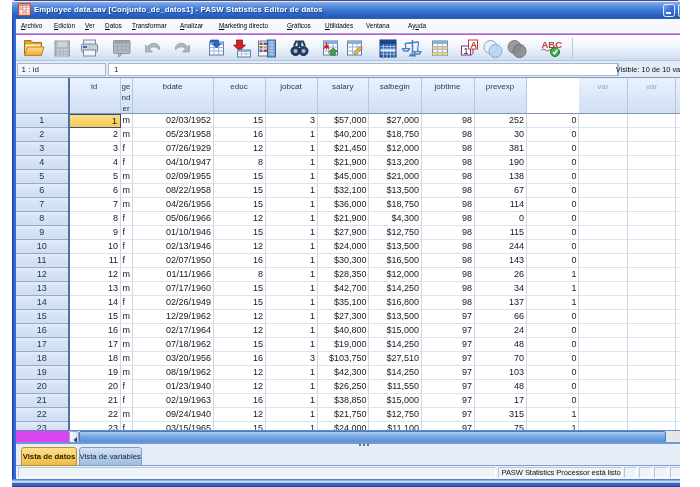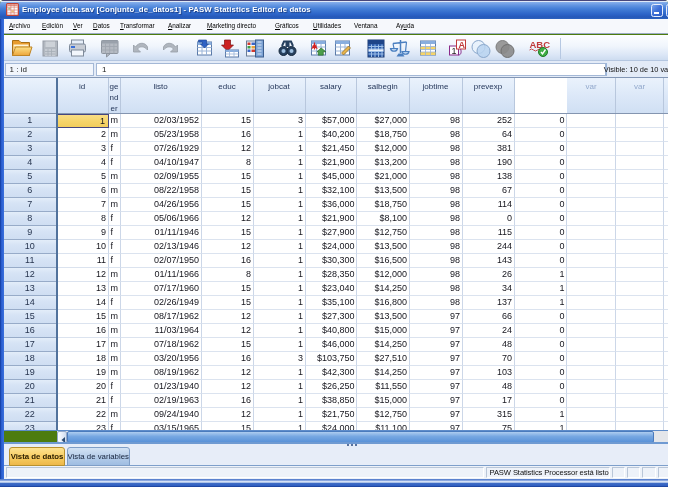--- a/index.html
+++ b/index.html
@@ -1,16 +1,16 @@
 <!DOCTYPE html>
 <html><head><meta charset="utf-8">
 <style>
 *{margin:0;padding:0;box-sizing:border-box;}
 body{width:700px;height:487px;overflow:hidden;font-family:"Liberation Sans",sans-serif;background:#fff;}
-#win{position:absolute;top:0;left:0;width:668px;height:487px;background:#4d7c0f;overflow:hidden;border-radius:4px 4px 0 0;}
+#win{position:absolute;top:0;left:12px;width:668px;height:487px;background:#d946ef;overflow:hidden;border-radius:4px 4px 0 0;}
 .abs{position:absolute;}
 
 #title{top:0;left:0;width:700px;height:19px;border-radius:4px 4px 0 0;
  background:linear-gradient(180deg,#47477c 0%,#47477c 5%,#dfe9f7 6%,#dfe9f7 10%,#82acea 13%,#5e92e0 30%,#4680d8 45%,#3a74d0 58%,#2c64c8 75%,#2558b8 90%,#2d64c0 100%);}
 #title .txt{position:absolute;left:22px;top:4.5px;color:#fff;font-weight:bold;font-size:7.8px;letter-spacing:0.12px;text-shadow:1px 1px 1px #1a3d85;white-space:nowrap;}
 .tbtn{position:absolute;top:4px;width:12px;height:12.5px;border-radius:2.5px;border:1px solid #e8eefc;}
 #bmin,#bmax{background:linear-gradient(135deg,#7aa4ea 0%,#3c6fd8 50%,#2c5cc4 100%);}
 #bclose{background:linear-gradient(135deg,#eb9e7e 0%,#d9593a 45%,#c13c1e 100%);}
 
 #menu{top:19px;left:3.5px;width:692.5px;height:14.5px;background:#f6f8fc;color:#000;font-size:6.4px;border-bottom:1px solid #9cacc4;}
@@ -226,21 +226,21 @@
 <div id="cellref" class="abs">
       <div id="crbox">1 : id</div>
       <div id="crinput">1</div>
       <div class="abs" style="left:602.5px;top:1.5px;width:1px;height:13px;background:#9db7da"></div>
 <div id="crvis">Visible: 10 de 10 variables</div>
     </div>
 <div id="grid" class="abs">
       <div class="hc " style="left:0.0px;width:53.0px"></div>
 <div class="hc " style="left:53.0px;width:52.0px">id</div>
       <div class="hc " style="left:105.0px;width:12.0px">ge<br>nd<br>er</div>
-      <div class="hc " style="left:117.0px;width:81.0px">listo</div>
+      <div class="hc " style="left:117.0px;width:81.0px">bdate</div>
       <div class="hc " style="left:198.0px;width:52.0px">educ</div>
       <div class="hc " style="left:250.0px;width:52.0px">jobcat</div>
       <div class="hc " style="left:302.0px;width:51.5px">salary</div>
       <div class="hc " style="left:353.5px;width:52.5px">salbegin</div>
       <div class="hc " style="left:406.0px;width:53.0px">jobtime</div>
       <div class="hc " style="left:459.0px;width:52.0px">prevexp</div>
       <div class="hc varh" style="left:563.5px;width:49px">var</div>
       <div class="hc varh" style="left:612.5px;width:48px">var</div>
       <div class="hc " style="left:660.5px;width:16.5px"></div>
 <div class="hc" style="left:677px;width:9.5px"></div>
@@ -260,21 +260,21 @@
 <div class="dc" style="left:660.5px;top:36.5px;width:16.5px"></div>
 <div class="rh" style="top:50.5px">2</div>
       <div class="dc num" style="left:53.0px;top:50.5px;width:52.0px">2</div>
       <div class="dc str" style="left:105.0px;top:50.5px;width:12.0px">m</div>
       <div class="dc num" style="left:117.0px;top:50.5px;width:81.0px">05/23/1958</div>
       <div class="dc num" style="left:198.0px;top:50.5px;width:52.0px">16</div>
       <div class="dc num" style="left:250.0px;top:50.5px;width:52.0px">1</div>
       <div class="dc num" style="left:302.0px;top:50.5px;width:51.5px">$40,200</div>
       <div class="dc num" style="left:353.5px;top:50.5px;width:52.5px">$18,750</div>
       <div class="dc num" style="left:406.0px;top:50.5px;width:53.0px">98</div>
-      <div class="dc num" style="left:459.0px;top:50.5px;width:52.0px">64</div>
+      <div class="dc num" style="left:459.0px;top:50.5px;width:52.0px">30</div>
       <div class="dc num" style="left:511.0px;top:50.5px;width:52.5px">0</div>
       <div class="dc" style="left:563.5px;top:50.5px;width:49px"></div>
 <div class="dc" style="left:612.5px;top:50.5px;width:48px"></div>
 <div class="dc" style="left:660.5px;top:50.5px;width:16.5px"></div>
 <div class="rh" style="top:64.5px">3</div>
       <div class="dc num" style="left:53.0px;top:64.5px;width:52.0px">3</div>
       <div class="dc str" style="left:105.0px;top:64.5px;width:12.0px">f</div>
       <div class="dc num" style="left:117.0px;top:64.5px;width:81.0px">07/26/1929</div>
       <div class="dc num" style="left:198.0px;top:64.5px;width:52.0px">12</div>
       <div class="dc num" style="left:250.0px;top:64.5px;width:52.0px">1</div>
@@ -342,31 +342,31 @@
       <div class="dc" style="left:563.5px;top:120.5px;width:49px"></div>
 <div class="dc" style="left:612.5px;top:120.5px;width:48px"></div>
 <div class="dc" style="left:660.5px;top:120.5px;width:16.5px"></div>
 <div class="rh" style="top:134.5px">8</div>
       <div class="dc num" style="left:53.0px;top:134.5px;width:52.0px">8</div>
       <div class="dc str" style="left:105.0px;top:134.5px;width:12.0px">f</div>
       <div class="dc num" style="left:117.0px;top:134.5px;width:81.0px">05/06/1966</div>
       <div class="dc num" style="left:198.0px;top:134.5px;width:52.0px">12</div>
       <div class="dc num" style="left:250.0px;top:134.5px;width:52.0px">1</div>
       <div class="dc num" style="left:302.0px;top:134.5px;width:51.5px">$21,900</div>
-      <div class="dc num" style="left:353.5px;top:134.5px;width:52.5px">$8,100</div>
+      <div class="dc num" style="left:353.5px;top:134.5px;width:52.5px">$4,300</div>
       <div class="dc num" style="left:406.0px;top:134.5px;width:53.0px">98</div>
       <div class="dc num" style="left:459.0px;top:134.5px;width:52.0px">0</div>
       <div class="dc num" style="left:511.0px;top:134.5px;width:52.5px">0</div>
       <div class="dc" style="left:563.5px;top:134.5px;width:49px"></div>
 <div class="dc" style="left:612.5px;top:134.5px;width:48px"></div>
 <div class="dc" style="left:660.5px;top:134.5px;width:16.5px"></div>
 <div class="rh" style="top:148.5px">9</div>
       <div class="dc num" style="left:53.0px;top:148.5px;width:52.0px">9</div>
       <div class="dc str" style="left:105.0px;top:148.5px;width:12.0px">f</div>
-      <div class="dc num" style="left:117.0px;top:148.5px;width:81.0px">01/11/1946</div>
+      <div class="dc num" style="left:117.0px;top:148.5px;width:81.0px">01/10/1946</div>
       <div class="dc num" style="left:198.0px;top:148.5px;width:52.0px">15</div>
       <div class="dc num" style="left:250.0px;top:148.5px;width:52.0px">1</div>
       <div class="dc num" style="left:302.0px;top:148.5px;width:51.5px">$27,900</div>
       <div class="dc num" style="left:353.5px;top:148.5px;width:52.5px">$12,750</div>
       <div class="dc num" style="left:406.0px;top:148.5px;width:53.0px">98</div>
       <div class="dc num" style="left:459.0px;top:148.5px;width:52.0px">115</div>
       <div class="dc num" style="left:511.0px;top:148.5px;width:52.5px">0</div>
       <div class="dc" style="left:563.5px;top:148.5px;width:49px"></div>
 <div class="dc" style="left:612.5px;top:148.5px;width:48px"></div>
 <div class="dc" style="left:660.5px;top:148.5px;width:16.5px"></div>
@@ -411,21 +411,21 @@
       <div class="dc num" style="left:511.0px;top:190.5px;width:52.5px">1</div>
       <div class="dc" style="left:563.5px;top:190.5px;width:49px"></div>
 <div class="dc" style="left:612.5px;top:190.5px;width:48px"></div>
 <div class="dc" style="left:660.5px;top:190.5px;width:16.5px"></div>
 <div class="rh" style="top:204.5px">13</div>
       <div class="dc num" style="left:53.0px;top:204.5px;width:52.0px">13</div>
       <div class="dc str" style="left:105.0px;top:204.5px;width:12.0px">m</div>
       <div class="dc num" style="left:117.0px;top:204.5px;width:81.0px">07/17/1960</div>
       <div class="dc num" style="left:198.0px;top:204.5px;width:52.0px">15</div>
       <div class="dc num" style="left:250.0px;top:204.5px;width:52.0px">1</div>
-      <div class="dc num" style="left:302.0px;top:204.5px;width:51.5px">$23,040</div>
+      <div class="dc num" style="left:302.0px;top:204.5px;width:51.5px">$42,700</div>
       <div class="dc num" style="left:353.5px;top:204.5px;width:52.5px">$14,250</div>
       <div class="dc num" style="left:406.0px;top:204.5px;width:53.0px">98</div>
       <div class="dc num" style="left:459.0px;top:204.5px;width:52.0px">34</div>
       <div class="dc num" style="left:511.0px;top:204.5px;width:52.5px">1</div>
       <div class="dc" style="left:563.5px;top:204.5px;width:49px"></div>
 <div class="dc" style="left:612.5px;top:204.5px;width:48px"></div>
 <div class="dc" style="left:660.5px;top:204.5px;width:16.5px"></div>
 <div class="rh" style="top:218.5px">14</div>
       <div class="dc num" style="left:53.0px;top:218.5px;width:52.0px">14</div>
       <div class="dc str" style="left:105.0px;top:218.5px;width:12.0px">f</div>
@@ -436,52 +436,52 @@
       <div class="dc num" style="left:353.5px;top:218.5px;width:52.5px">$16,800</div>
       <div class="dc num" style="left:406.0px;top:218.5px;width:53.0px">98</div>
       <div class="dc num" style="left:459.0px;top:218.5px;width:52.0px">137</div>
       <div class="dc num" style="left:511.0px;top:218.5px;width:52.5px">1</div>
       <div class="dc" style="left:563.5px;top:218.5px;width:49px"></div>
 <div class="dc" style="left:612.5px;top:218.5px;width:48px"></div>
 <div class="dc" style="left:660.5px;top:218.5px;width:16.5px"></div>
 <div class="rh" style="top:232.5px">15</div>
       <div class="dc num" style="left:53.0px;top:232.5px;width:52.0px">15</div>
       <div class="dc str" style="left:105.0px;top:232.5px;width:12.0px">m</div>
-      <div class="dc num" style="left:117.0px;top:232.5px;width:81.0px">08/17/1962</div>
+      <div class="dc num" style="left:117.0px;top:232.5px;width:81.0px">12/29/1962</div>
       <div class="dc num" style="left:198.0px;top:232.5px;width:52.0px">12</div>
       <div class="dc num" style="left:250.0px;top:232.5px;width:52.0px">1</div>
       <div class="dc num" style="left:302.0px;top:232.5px;width:51.5px">$27,300</div>
       <div class="dc num" style="left:353.5px;top:232.5px;width:52.5px">$13,500</div>
       <div class="dc num" style="left:406.0px;top:232.5px;width:53.0px">97</div>
       <div class="dc num" style="left:459.0px;top:232.5px;width:52.0px">66</div>
       <div class="dc num" style="left:511.0px;top:232.5px;width:52.5px">0</div>
       <div class="dc" style="left:563.5px;top:232.5px;width:49px"></div>
 <div class="dc" style="left:612.5px;top:232.5px;width:48px"></div>
 <div class="dc" style="left:660.5px;top:232.5px;width:16.5px"></div>
 <div class="rh" style="top:246.5px">16</div>
       <div class="dc num" style="left:53.0px;top:246.5px;width:52.0px">16</div>
       <div class="dc str" style="left:105.0px;top:246.5px;width:12.0px">m</div>
-      <div class="dc num" style="left:117.0px;top:246.5px;width:81.0px">11/03/1964</div>
+      <div class="dc num" style="left:117.0px;top:246.5px;width:81.0px">02/17/1964</div>
       <div class="dc num" style="left:198.0px;top:246.5px;width:52.0px">12</div>
       <div class="dc num" style="left:250.0px;top:246.5px;width:52.0px">1</div>
       <div class="dc num" style="left:302.0px;top:246.5px;width:51.5px">$40,800</div>
       <div class="dc num" style="left:353.5px;top:246.5px;width:52.5px">$15,000</div>
       <div class="dc num" style="left:406.0px;top:246.5px;width:53.0px">97</div>
       <div class="dc num" style="left:459.0px;top:246.5px;width:52.0px">24</div>
       <div class="dc num" style="left:511.0px;top:246.5px;width:52.5px">0</div>
       <div class="dc" style="left:563.5px;top:246.5px;width:49px"></div>
 <div class="dc" style="left:612.5px;top:246.5px;width:48px"></div>
 <div class="dc" style="left:660.5px;top:246.5px;width:16.5px"></div>
 <div class="rh" style="top:260.5px">17</div>
       <div class="dc num" style="left:53.0px;top:260.5px;width:52.0px">17</div>
       <div class="dc str" style="left:105.0px;top:260.5px;width:12.0px">m</div>
       <div class="dc num" style="left:117.0px;top:260.5px;width:81.0px">07/18/1962</div>
       <div class="dc num" style="left:198.0px;top:260.5px;width:52.0px">15</div>
       <div class="dc num" style="left:250.0px;top:260.5px;width:52.0px">1</div>
-      <div class="dc num" style="left:302.0px;top:260.5px;width:51.5px">$46,000</div>
+      <div class="dc num" style="left:302.0px;top:260.5px;width:51.5px">$19,000</div>
       <div class="dc num" style="left:353.5px;top:260.5px;width:52.5px">$14,250</div>
       <div class="dc num" style="left:406.0px;top:260.5px;width:53.0px">97</div>
       <div class="dc num" style="left:459.0px;top:260.5px;width:52.0px">48</div>
       <div class="dc num" style="left:511.0px;top:260.5px;width:52.5px">0</div>
       <div class="dc" style="left:563.5px;top:260.5px;width:49px"></div>
 <div class="dc" style="left:612.5px;top:260.5px;width:48px"></div>
 <div class="dc" style="left:660.5px;top:260.5px;width:16.5px"></div>
 <div class="rh" style="top:274.5px">18</div>
       <div class="dc num" style="left:53.0px;top:274.5px;width:52.0px">18</div>
       <div class="dc str" style="left:105.0px;top:274.5px;width:12.0px">m</div>

